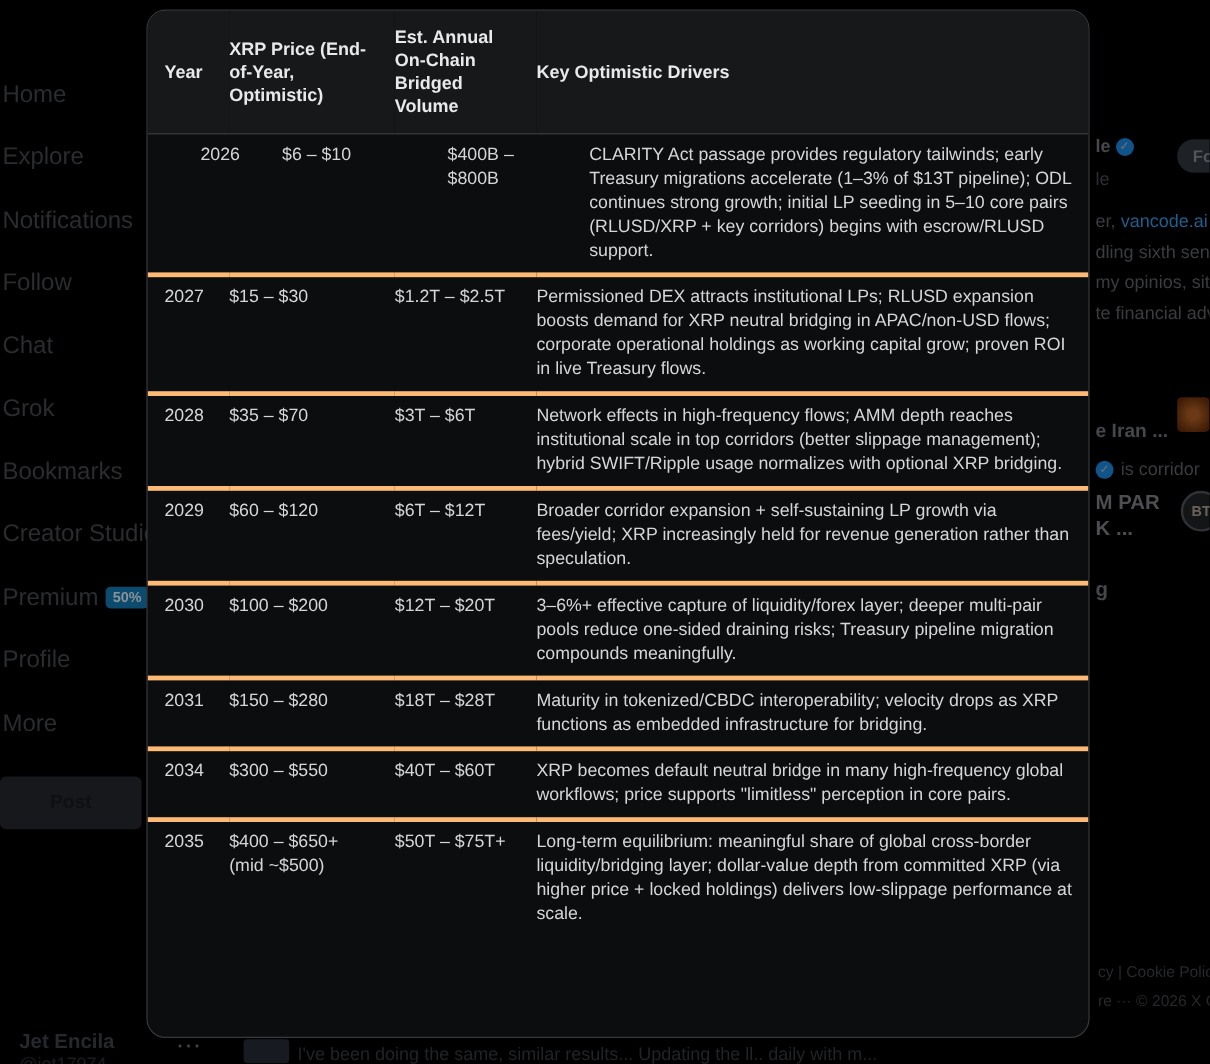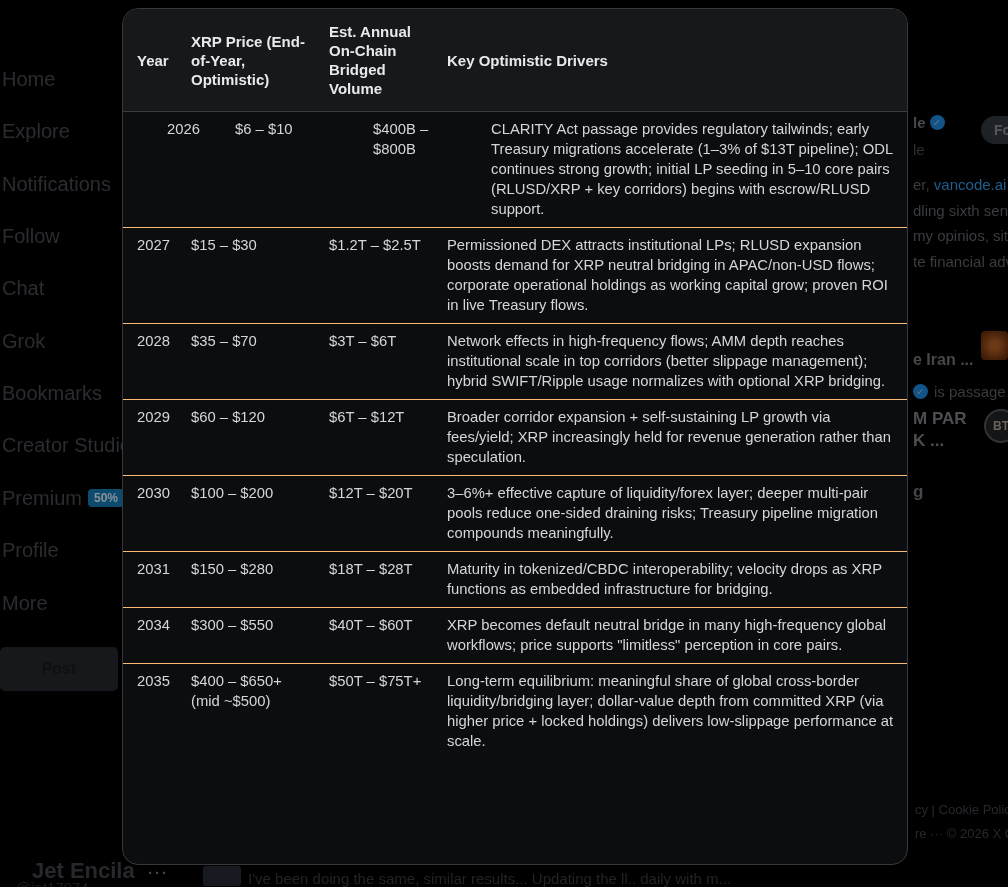--- a/index.html
+++ b/index.html
@@ -6,32 +6,32 @@
   html,body { width:1008px; height:887px; background:#000; overflow:hidden;
               font-family:"Liberation Sans","DejaVu Sans",sans-serif; position:relative; }
 
   
   .nav-item { position:absolute; left:2px; font-size:20px; color:#2a2c30; white-space:nowrap; cursor:pointer;text-align:center; }
   .premium-badge { position:absolute; left:88px; top:489px; background:#0c4a6e; color:#8b9298;
                    font-size:12px; font-weight:700; padding:2px 6px; border-radius:4px; }
   .post-btn { position:absolute; left:0; top:647px; width:118px; height:44px; background:#17181c;
               border-radius:5px; display:flex; align-items:center; justify-content:center;
               font-size:16px; font-weight:700; color:#0e1013; cursor:pointer; }
-  .account-name { position:absolute; left:16px; top:858px; font-size:22px; font-weight:700; color:#26282c;margin-left:16px; }
+  .account-name { position:absolute; left:16px; top:858px; font-size:17px; font-weight:700; color:#26282c; }
   .account-handle { position:absolute; left:16px; top:879px; font-size:15px; color:#1b1d21; }
 
   
   .card { position:absolute; left:122px; top:8px; width:786px; height:857px;
           background:#0c0d0f; border:1px solid #36383c; border-radius:16px; overflow:hidden; }
   table { width:100%; border-collapse:collapse; table-layout:fixed; }
   thead th { background:#17181a; text-align:left; vertical-align:middle;
              font-size:15px; font-weight:700; color:#e7e9ea; line-height:19px;
              padding:13px 12px 13px 0; border-bottom:1px solid #3a3c40; }
   tbody td { vertical-align:top; font-size:14.8px; line-height:20px; color:#d4d6d8;
-             padding:7px 12px 8px 0; border-top:1px solid #fdba74; }
+             padding:7px 12px 8px 0; border-top:4px solid #fdba74; }
   tbody tr:first-child td { border-top:none;padding-left:44px; }
   .cell-year  { padding-left:14px; }
   .cell-price { padding-right:18px; }
   .cell-vol   { padding-right:18px; }
   .cell-drv   { padding-right:10px; }
 
   
   .rr { position:absolute; white-space:nowrap; }
   .rr-name { left:913px; top:114px; font-size:15px; font-weight:700; color:#46484c;
              display:flex; align-items:center; gap:4px; }
@@ -92,21 +92,21 @@
 <div class="rr rr-bio">
   <div><span>er, </span><a href="#">vancode.ai</a><span> |</span></div>
   <div>dling sixth sens</div>
   <div>my opinios, site</div>
   <div>te financial adv</div>
 </div>
 <div class="rr trend-thumb"></div>
 <div class="rr rr-trend">e Iran ...</div>
 <div class="rr rr-hosting">
   <span class="badge">✓</span>
-  <span>is passage</span>
+  <span>is corridor</span>
 </div>
 <div class="rr rr-space1">M PAR</div>
 <div class="rr rr-space2">K ...</div>
 <div class="rr bt-avatar">BT</div>
 <div class="rr rr-trending">g</div>
 <div class="rr rr-footer1">cy  |  Cookie Policy</div>
 <div class="rr rr-footer2">re ···   © 2026 X Co</div>
 
 <div class="more-dots">···</div>
 <div class="post-thumb"></div>

